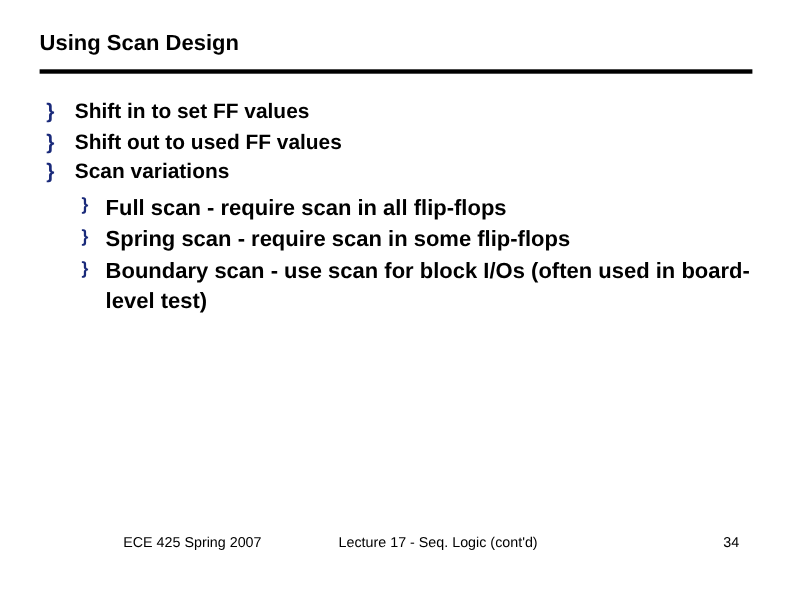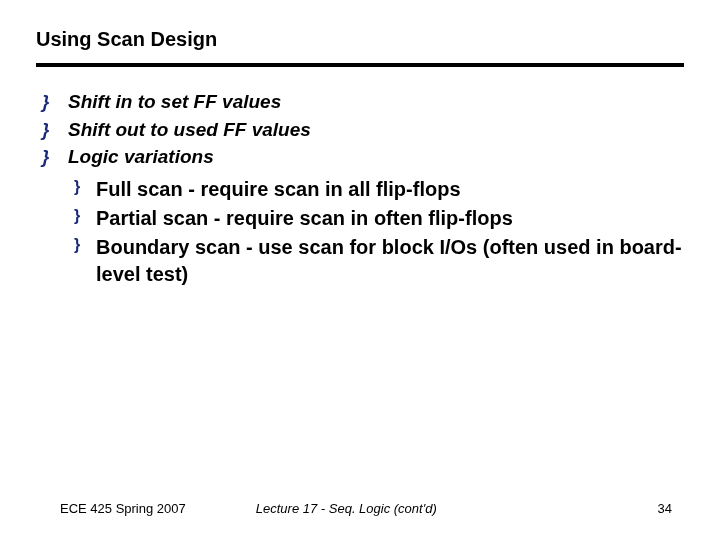--- a/index.html
+++ b/index.html
@@ -24,21 +24,20 @@
     margin-bottom: 12px;
   }
   .divider {
     border: none;
     border-top: 4px solid #000;
     margin-bottom: 22px;
   }
   .bullets {
     list-style: none;
     padding-left: 6px;
-    font-style: italic;
   }
   .bullets > li {
     position: relative;
     padding-left: 26px;
     font-size: 19px;
     font-weight: bold;
     color: #000;
     line-height: 1.35;
     margin-bottom: 2px;
   }
@@ -69,47 +68,47 @@
     content: "}";
     position: absolute;
     left: 0;
     top: 0;
     color: #1a2a7a;
     font-weight: bold;
     font-size: 16px;
   }
   .footer {
     position: absolute;
-    bottom: 24px;
+    bottom: 40px;
     left: 0;
     width: 100%;
-    padding: 0 48px 0 60px;
+    padding: 0 48px 0 112px;
     display: flex;
     align-items: baseline;
     font-size: 13px;
     color: #000;
   }
   .footer-left { flex: 0 0 auto; }
-  .footer-center { flex: 1 1 auto; text-align: left; padding-left: 70px; font-style: italic; }
+  .footer-center { flex: 1 1 auto; text-align: left; padding-left: 70px; }
   .footer-right { flex: 0 0 auto; }
 </style>
 </head>
 <body>
 
 <div class="slide">
   <h1 class="title">Using Scan Design</h1>
   <hr class="divider">
   <ul class="bullets">
     <li><span>Shift in to set FF values</span></li>
     <li><span>Shift out to used FF values</span></li>
-    <li><span>Logic variations</span></li>
+    <li><span>Scan variations</span></li>
   </ul>
   <ul class="sub">
     <li><span>Full scan - require scan in all flip-flops</span></li>
-    <li><span>Partial scan - require scan in often flip-flops</span></li>
+    <li><span>Spring scan - require scan in some flip-flops</span></li>
     <li><span>Boundary scan - use scan for block I/Os (often used in board-level test)</span></li>
   </ul>
 
   <div class="footer">
     <span class="footer-left">ECE 425 Spring 2007</span>
     <span class="footer-center">Lecture 17 - Seq. Logic (cont'd)</span>
     <span class="footer-right">34</span>
   </div>
 </div>
 

